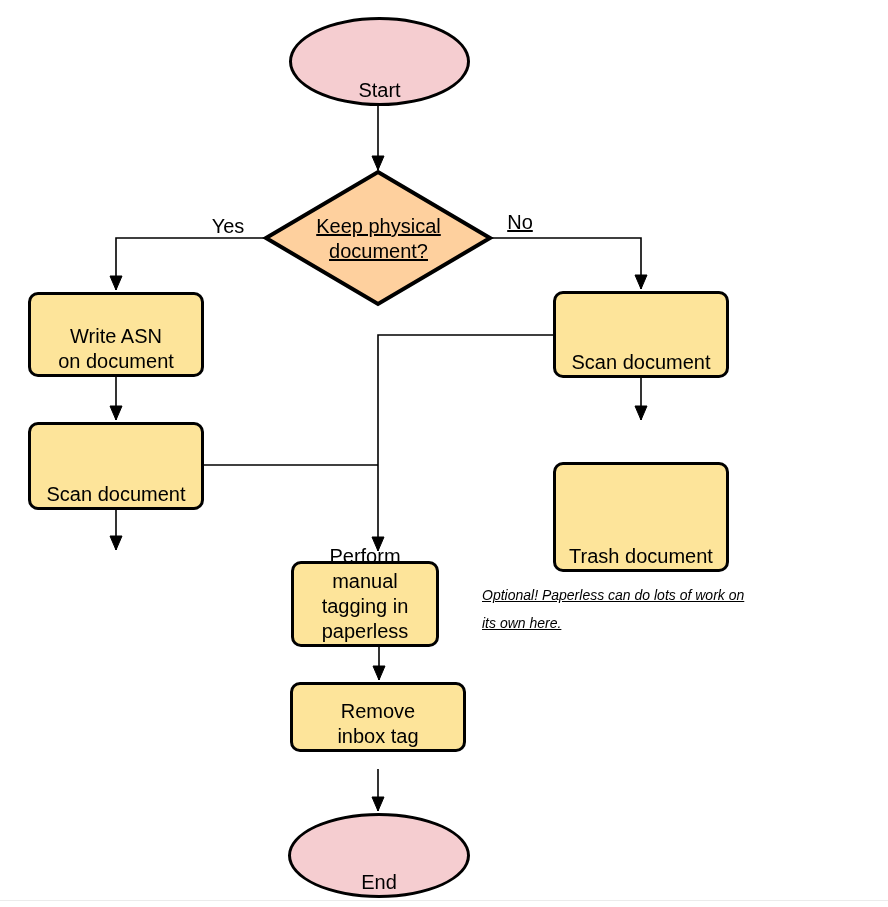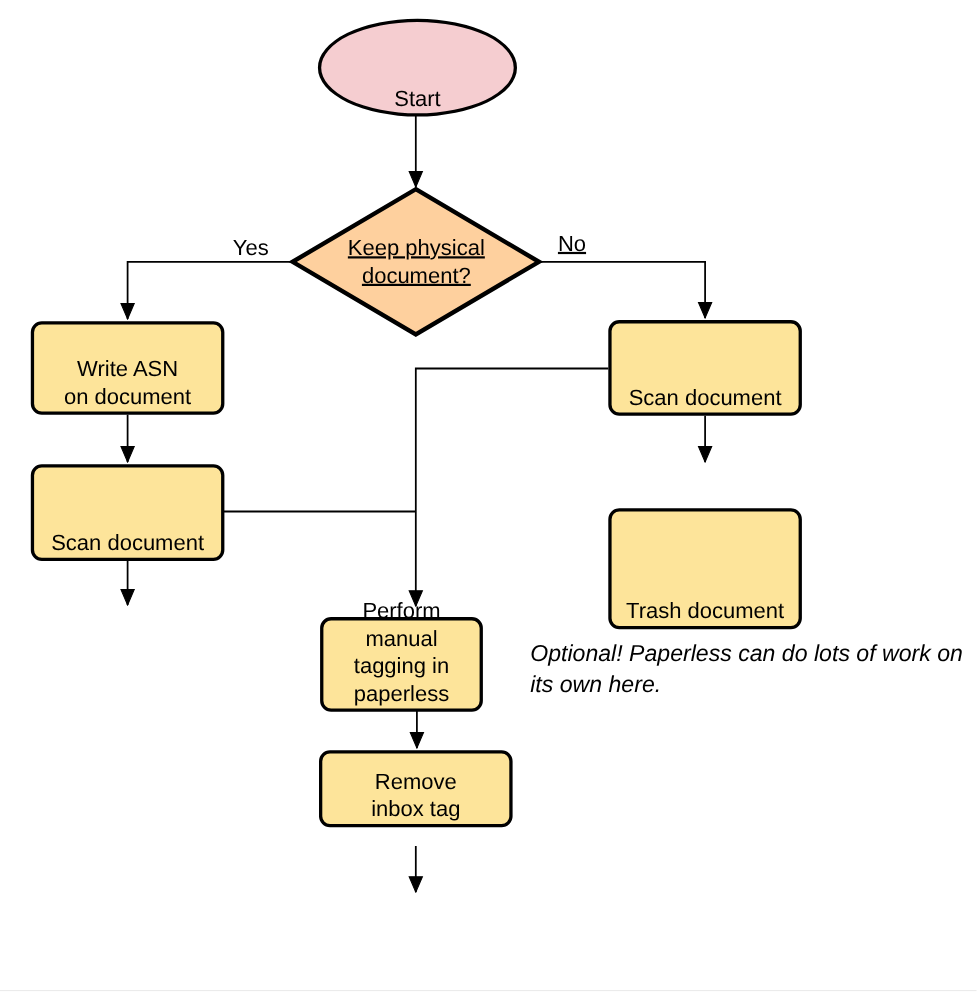--- a/index.html
+++ b/index.html
@@ -54,24 +54,25 @@
     font-size: 20px;
     line-height: 22px;
     text-align: center;
     width: 50px;
   }
   .note {
     position: absolute;
     left: 482px;
     top: 581px;
     width: 402px;
-    font-size: 21px;
+    font-size: 14px;
     line-height: 28px;
     font-style: italic;
     white-space: pre-line;
+    text-decoration: underline;
   }
   .page-separator {
     position: absolute;
     left: 0;
     top: 900px;
     width: 888px;
     height: 1px;
     background: #ebebeb;
   }
 </style>
@@ -136,16 +137,19 @@
   </div>
 
   <div class="note">Optional! Paperless can do lots of work on
 its own here.</div>
 
   <div class="node process" style="left:290px; top:682px; width:176px; height:70px;">
     <span>Remove
 inbox tag</span>
   </div>
 
+  <div class="node terminal" style="left:288px; top:813px; width:182px; height:85px;">
+    <span>End</span>
+  </div>
 
   <div class="page-separator"></div>
 
 </div>
 
 </body></html>

